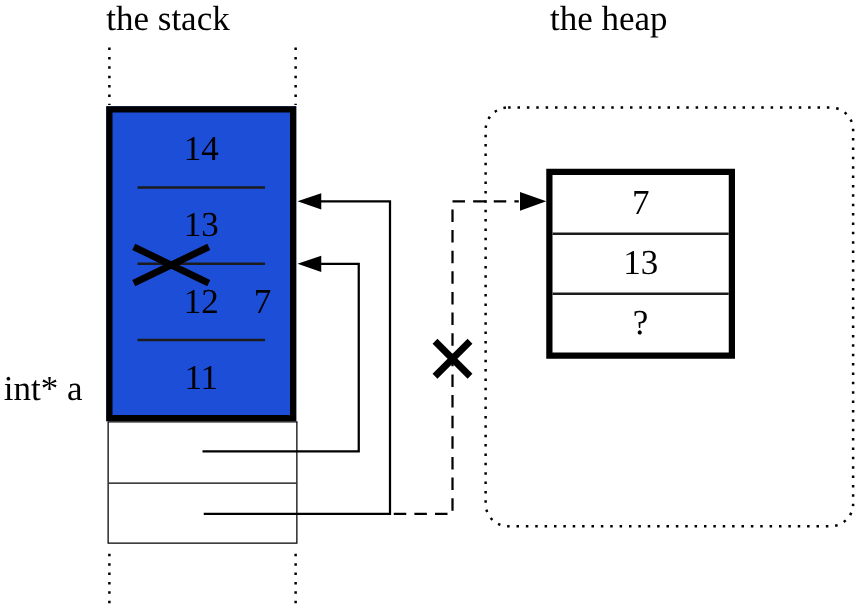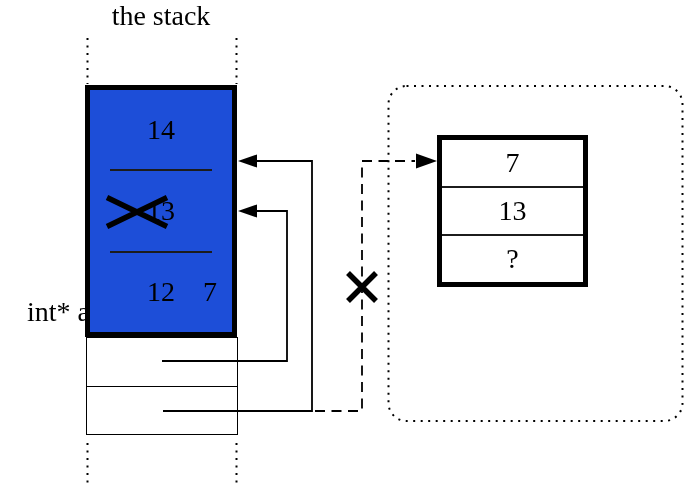--- a/index.html
+++ b/index.html
@@ -9,21 +9,20 @@
     position: relative;
     width: 692px; height: 489px;
     background: #ffffff;
     color: #000;
     font-family: "Liberation Serif", "DejaVu Serif", serif;
     overflow: hidden;
   }
   .title {
     position: absolute; top: 0;
     width: 152px;
-    text-align: center;
     font-size: 28px;
     line-height: 32px;
     white-space: nowrap;
   }
   #stack-title { left: 85px; }
   #heap-title  { left: 440px; }
 
   
   #stack-box {
     position: absolute; left: 85px; top: 85px;
@@ -68,21 +67,20 @@
     background: #fff;
   }
   .var-row { flex: 1; box-sizing: border-box; }
   .var-row + .var-row { border-top: 1.5px solid #000; }
 
   .memlabel {
     position: absolute; left: 3px;
     height: 30px; line-height: 30px;
     font-size: 28px;
     white-space: nowrap;
-    margin-left: 24px;
   }
   #label-a { top: 297px; }
   #label-b { top: 345px; }
   #label-c { top: 395px; }
 
   
   #heap-box {
     position: absolute; left: 437px; top: 135px;
     width: 151px; height: 152px;
     border: 5px solid #000;
@@ -107,31 +105,35 @@
   .dotted { stroke: #000; stroke-width: 2; stroke-dasharray: 2 5.5; fill: none; }
   .arrowhead { fill: #000; stroke: none; }
   .cross  { stroke: #000; stroke-width: 5.5; fill: none; stroke-linecap: butt; }
 </style>
 </head>
 <body>
 
 <div id="canvas">
 
   <div class="title" id="stack-title">the stack</div>
+  <div class="title" id="heap-title">the heap</div>
 
   <div id="stack-box">
     <div class="stack-row">
       <span class="cellnum">14</span>
     </div>
     <div class="stack-row">
       <span class="cellnum">13</span>
     </div>
     <div class="stack-row">
       <span class="cellnum">12</span>
       <span class="overwrite-val">7</span>
+    </div>
+    <div class="stack-row">
+      <span class="cellnum">11</span>
     </div>
   </div>
 
   <div id="vars-box">
     <div class="var-row"></div>
     <div class="var-row"></div>
   </div>
 
   <div class="memlabel" id="label-a">int* a</div>
 

